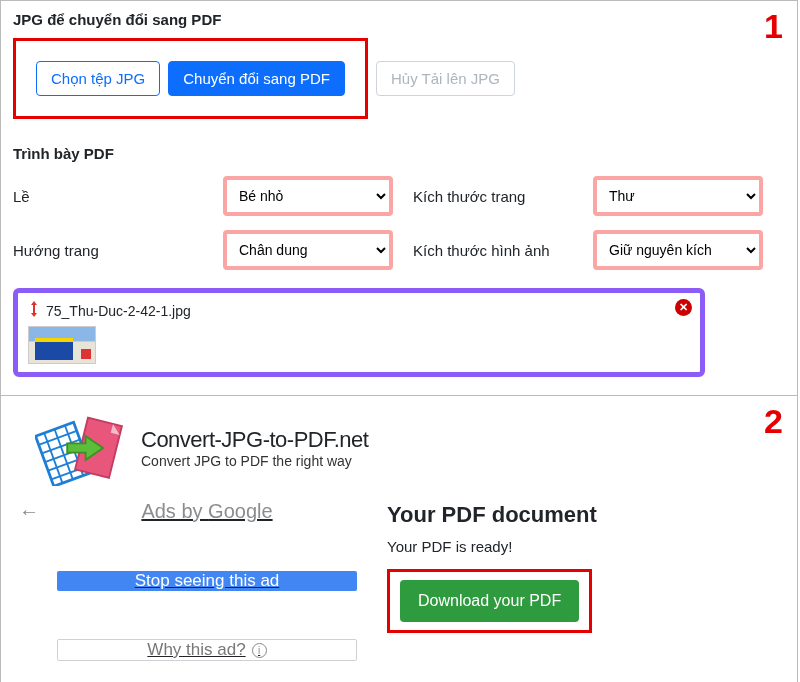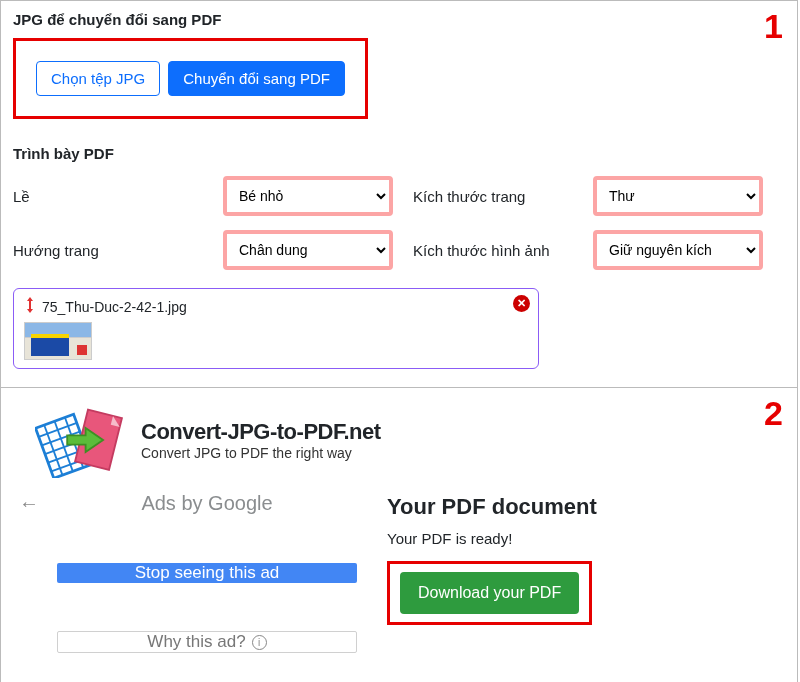--- a/index.html
+++ b/index.html
@@ -19,40 +19,40 @@
   .btn-outline-primary { color: #0d6efd; border-color: #0d6efd; background: #fff; }
   .btn-primary { background: #0d6efd; color: #fff; border-color: #0d6efd; }
   .btn-disabled { background: #fff; color: #adb5bd; border-color: #ced4da; cursor: default; }
 
   .subheading { font-weight: 700; font-size: 15px; margin-top: 26px; margin-bottom: 14px; }
 
   .form-grid { display: grid; grid-template-columns: 210px 170px 200px 170px; row-gap: 14px; align-items: center; }
   .form-label { font-size: 15px; }
   .select { width: 100%; padding: 7px 8px; border: 4px solid #fca5a5; border-radius: 4px; font-size: 14px; background: #fff; appearance: auto; }
 
-  .file-card { margin-top: 18px; border: 1px solid #8b5cf6; border-radius: 6px; padding: 8px 10px; width: 526px; position: relative; }
+  .file-card { margin-top: 18px; border: 5px solid #8b5cf6; border-radius: 6px; padding: 8px 10px; width: 692px; position: relative; }
   .file-header { display: flex; align-items: center; gap: 6px; font-size: 14px; }
   .dragicon svg { width: 12px; height: 16px; }
   .remove-x { position: absolute; top: 6px; right: 8px; width: 17px; height: 17px; border-radius: 50%; background: #c00; color: #fff; display: flex; align-items: center; justify-content: center; font-size: 11px; font-weight: 700; cursor: pointer; line-height: 1; }
   .thumb { margin-top: 6px; width: 68px; height: 38px; border: 1px solid #ccc; background: linear-gradient(to bottom,#8bb7e6 0%,#8bb7e6 40%,#ccc 40%,#ccc 42%,#e8e4d8 42%,#e8e4d8 100%); position: relative; overflow: hidden; }
   .thumb::before { content: ""; position: absolute; left: 6px; top: 11px; width: 38px; height: 18px; background: #1b4aa6; border-top: 4px solid #f7d400; }
   .thumb::after { content: ""; position: absolute; right: 4px; bottom: 4px; width: 10px; height: 10px; background: #d33; }
 
   
   .panel-bottom { position: relative; padding: 14px 12px 34px 12px; }
 
   .brand-row { display: flex; align-items: center; gap: 14px; margin-left: 22px; margin-bottom: 10px; }
-  .brand-title { font-size: 22px; font-weight: 700; letter-spacing: -0.5px; }
+  .brand-title { font-size: 22px; font-weight: 400; letter-spacing: -0.5px; }
   .brand-sub { font-size: 14px; color: #333; }
   .logo svg { width: 92px; height: 76px; display: block; }
 
   .lower-flex { display: flex; gap: 30px; margin-left: 6px; margin-top: 6px; }
   .back-arrow { color: #888; font-size: 20px; margin-top: 2px; margin-right: -12px; }
 
-  .ad-box { width: 300px; display: flex; flex-direction: column; gap: 8px; padding-top: 4px; }
+  .ad-box { width: 300px; display: flex; flex-direction: column; gap: 8px; padding-top: 4px; text-decoration: underline; }
   .ads-head { text-align: center; color: #8a8d8f; font-size: 20px; }
   .ads-head .g { font-family: Arial; font-weight: 400; }
   .ad-btn { width: 100%; padding: 0 0; text-align: center; border-radius: 2px; font-size: 17px; cursor: pointer; margin-top: 40px; }
   .ad-btn-blue { background: #4286f4; color: #fff; border: none; }
   .ad-btn-white { background: #fff; color: #777; border: 1px solid #d0d0d0; display: flex; align-items: center; justify-content: center; gap: 6px; }
   .info-circle { width: 15px; height: 15px; border: 1px solid #888; border-radius: 50%; display: inline-flex; align-items: center; justify-content: center; font-size: 10px; color: #888; }
 
   .result-col { flex: 1; padding-top: 6px; }
   .result-title { font-size: 22px; font-weight: 700; margin-bottom: 10px; }
   .result-text { font-size: 15px; margin-bottom: 14px; }
@@ -67,20 +67,21 @@
   <div class="panel panel-top">
     <div class="step-number">1</div>
 
     <div class="section-title">JPG để chuyển đổi sang PDF</div>
 
     <div class="btn-row">
       <div class="hl-box">
         <button class="btn btn-outline-primary">Chọn tệp JPG</button>
         <button class="btn btn-primary">Chuyển đổi sang PDF</button>
       </div>
+      <button class="btn btn-disabled">Hủy Tải lên JPG</button>
     </div>
 
     <div class="subheading">Trình bày PDF</div>
 
     <div class="form-grid">
       <div class="form-label">Lề</div>
       <select class="select"><option>Bé nhỏ</option></select>
       <div class="form-label" style="padding-left:20px">Kích thước trang</div>
       <select class="select"><option>Thư</option></select>
 

